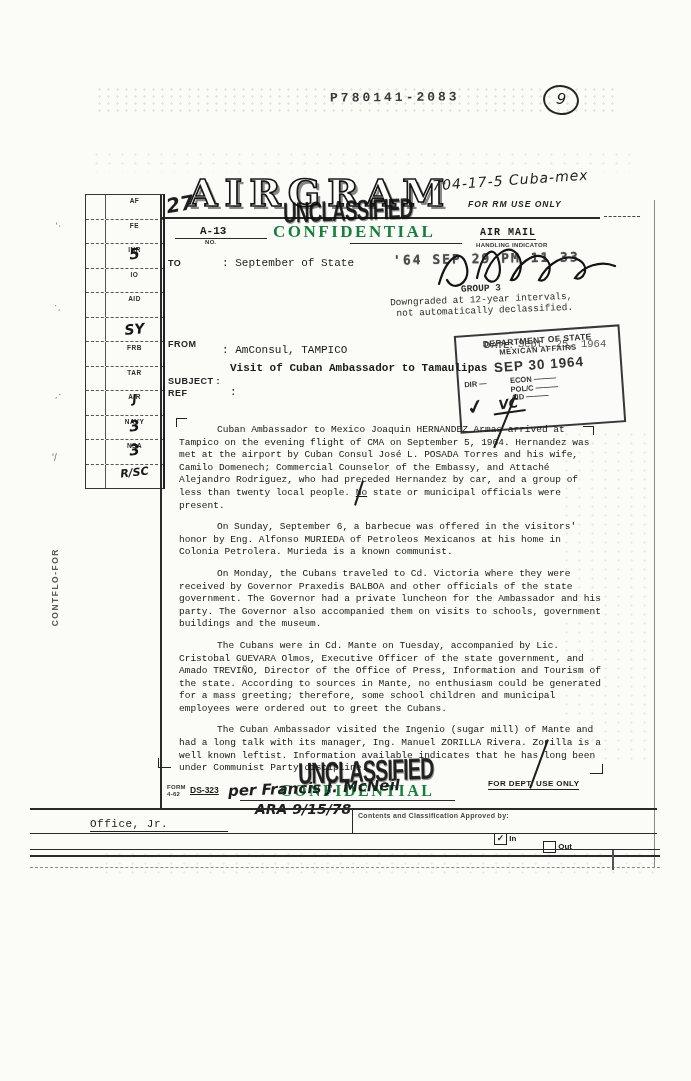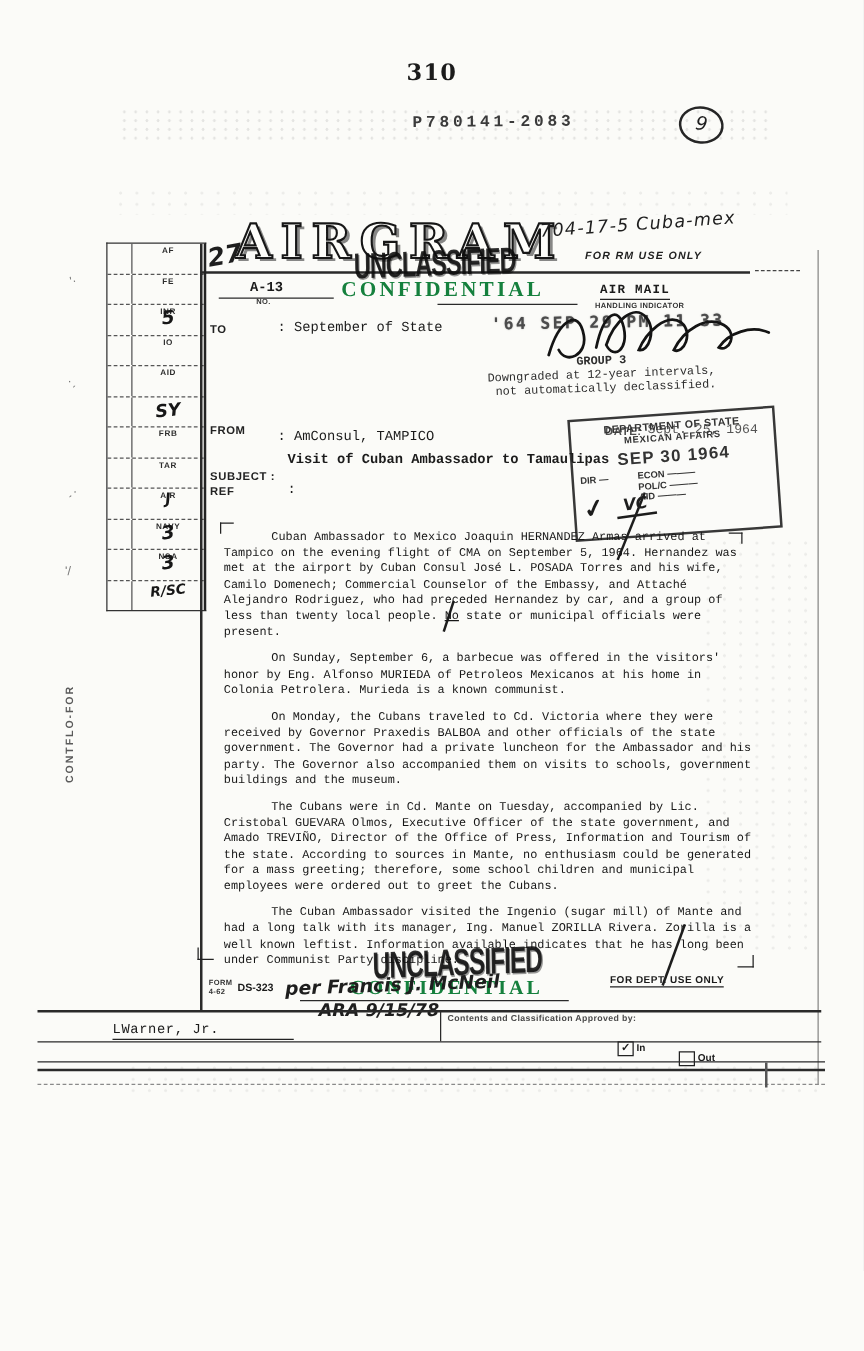--- a/index.html
+++ b/index.html
@@ -36,21 +36,20 @@
   .bracket{position:absolute;width:10px;height:8px;}
   .chk{display:inline-block;width:11px;height:10px;border:1.5px solid #222;font-size:9px;line-height:9px;
        text-align:center;vertical-align:middle;font-weight:bold;}
   .dstamp{border:2.5px solid #383838;transform:rotate(-4deg);color:#333;padding:3px 5px;background:rgba(255,255,255,.2);}
 </style>
 </head>
 <body>
 
 <div class="page">
 
-  <div class="abs serif" style="left:0;right:0;top:48px;text-align:center;font-weight:bold;font-size:18px;letter-spacing:1px;">310</div>
 
   <div class="abs noise" style="left:95px;top:86px;width:520px;height:28px;"></div>
   <div class="abs noise2" style="left:90px;top:150px;width:540px;height:22px;"></div>
   <div class="abs noise2" style="left:560px;top:430px;width:90px;height:330px;"></div>
   <div class="abs noise2" style="left:100px;top:850px;width:560px;height:24px;"></div>
 
   <div class="abs mono" style="left:330px;top:90px;font-size:13px;letter-spacing:3px;color:#3b3b3b;transform:rotate(-.5deg);font-weight:bold;">P780141-2083</div>
   <div class="abs hand" style="left:543px;top:85px;width:32px;height:26px;border:2px solid #262626;border-radius:50%;
        text-align:center;font-size:15px;line-height:25px;transform:rotate(8deg);">9</div>
 
@@ -236,38 +235,38 @@
   <div class="abs" style="left:268px;top:760px;width:230px;height:48px;">
     <div class="abs stamp-conf" style="left:12px;top:22px;font-size:16px;">CONFIDENTIAL</div>
     <div class="abs stamp-unc" style="left:30px;top:0;font-size:24px;">UNCLASSIFIED</div>
   </div>
   <div class="abs hline" style="left:240px;top:800px;width:215px;height:1px;"></div>
 
   <div class="abs tiny" style="left:167px;top:784px;line-height:7px;">
     <div>FORM</div>
     <div>4-62</div>
   </div>
-  <div class="abs sans" style="left:190px;top:785px;font-size:8.5px;font-weight:bold;">DS-323</div>
+  <div class="abs sans" style="left:190px;top:785px;font-size:8.5px;font-weight:bold;text-decoration:underline;">DS-323</div>
   <div class="abs hand" style="left:228px;top:779px;font-size:15px;font-weight:bold;transform:rotate(-2deg);white-space:nowrap;">per Francis J. McNeil</div>
   <div class="abs hand" style="left:255px;top:801px;font-size:14px;font-weight:bold;">ARA  9/15/78</div>
 
   <div class="abs sans" style="left:488px;top:779px;font-size:8px;font-weight:bold;letter-spacing:.4px;border-bottom:1.5px solid #222;padding-bottom:1px;">FOR DEPT. USE ONLY</div>
   <div class="abs" style="left:494px;top:833px;font-size:8px;font-weight:bold;">
     <span class="chk">✓</span>
     <span>In</span>
   </div>
   <div class="abs" style="left:543px;top:793px;font-size:8px;font-weight:bold;margin-top:48px;">
     <span class="chk"></span>
     <span>Out</span>
   </div>
 
   <div class="abs hline" style="left:30px;top:808px;width:627px;"></div>
   <div class="abs vline" style="left:352px;top:808px;height:25px;width:1px;"></div>
   <div class="abs sans" style="left:358px;top:812px;font-size:7px;font-weight:bold;color:#4a4a4a;letter-spacing:.3px;">Contents and Classification Approved by:</div>
-  <div class="abs mono" style="left:90px;top:818px;font-size:11px;letter-spacing:.5px;border-bottom:1.5px solid #222;padding:0 60px 1px 0;">LWarner, Jr.</div>
+  <div class="abs mono" style="left:90px;top:818px;font-size:11px;letter-spacing:.5px;border-bottom:1.5px solid #222;padding:0 60px 1px 0;">Office, Jr.</div>
   <div class="abs hline" style="left:30px;top:833px;width:627px;height:1px;"></div>
   <div class="abs hline" style="left:30px;top:849px;width:630px;height:1px;"></div>
   <div class="abs hline" style="left:30px;top:855px;width:630px;height:2px;"></div>
   <div class="abs" style="left:30px;top:867px;width:630px;border-top:1.5px dashed #8a8a8a;"></div>
   <div class="abs" style="left:612px;top:850px;width:1.5px;height:20px;background:#555;"></div>
 
   <div class="abs" style="left:56px;top:220px;color:#777;font-size:10px;transform:rotate(-10deg);">ʹ·</div>
   <div class="abs" style="left:54px;top:300px;color:#777;font-size:10px;">·ˏ</div>
   <div class="abs" style="left:55px;top:388px;color:#777;font-size:10px;transform:rotate(8deg);">ˏ·</div>
   <div class="abs" style="left:52px;top:452px;color:#777;font-size:10px;">ʹ/</div>

